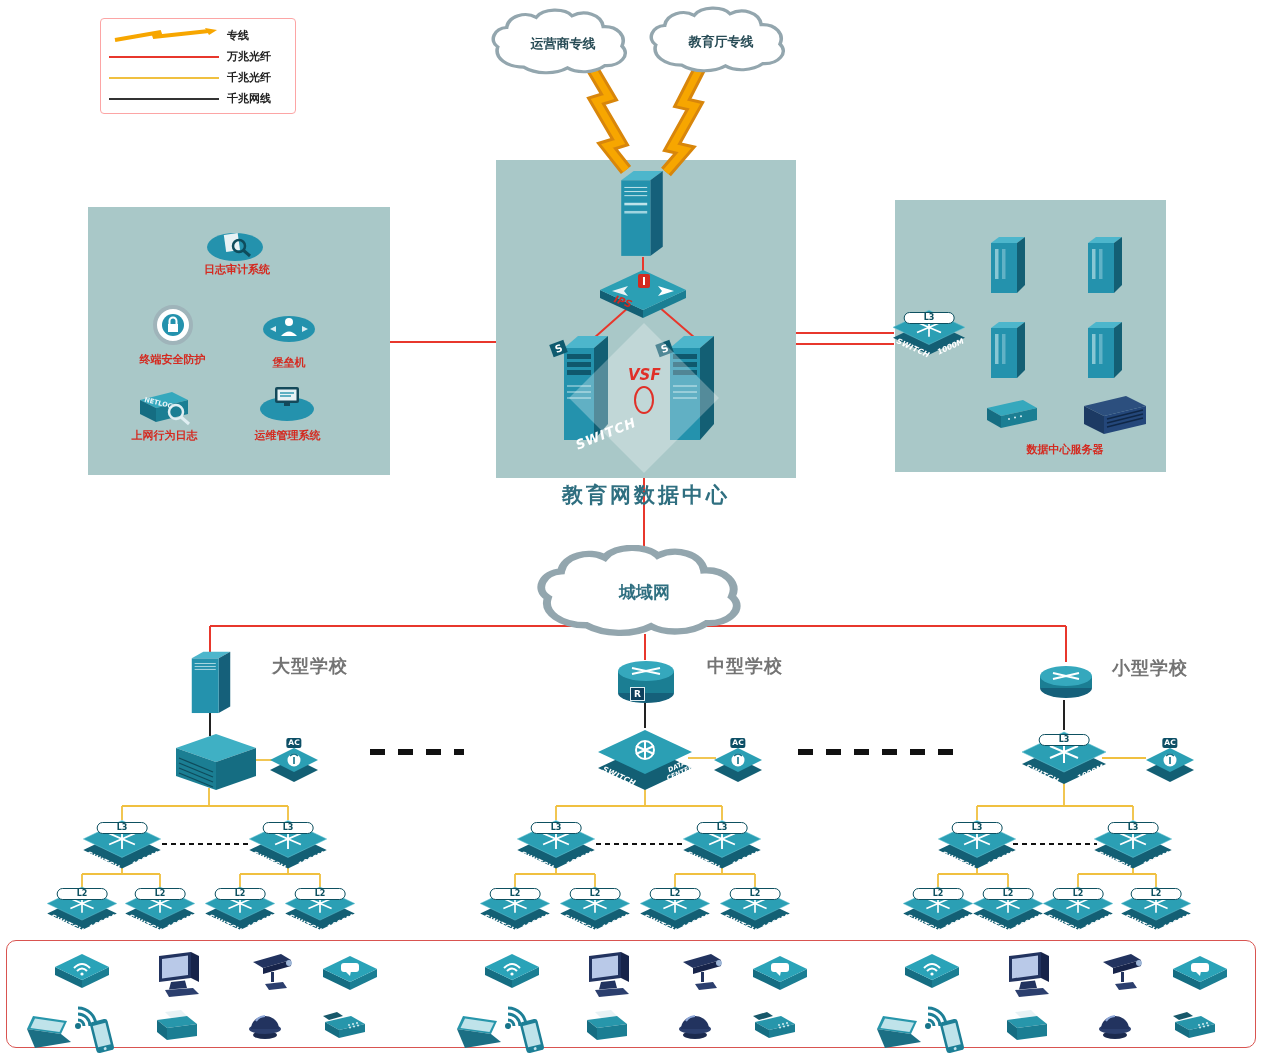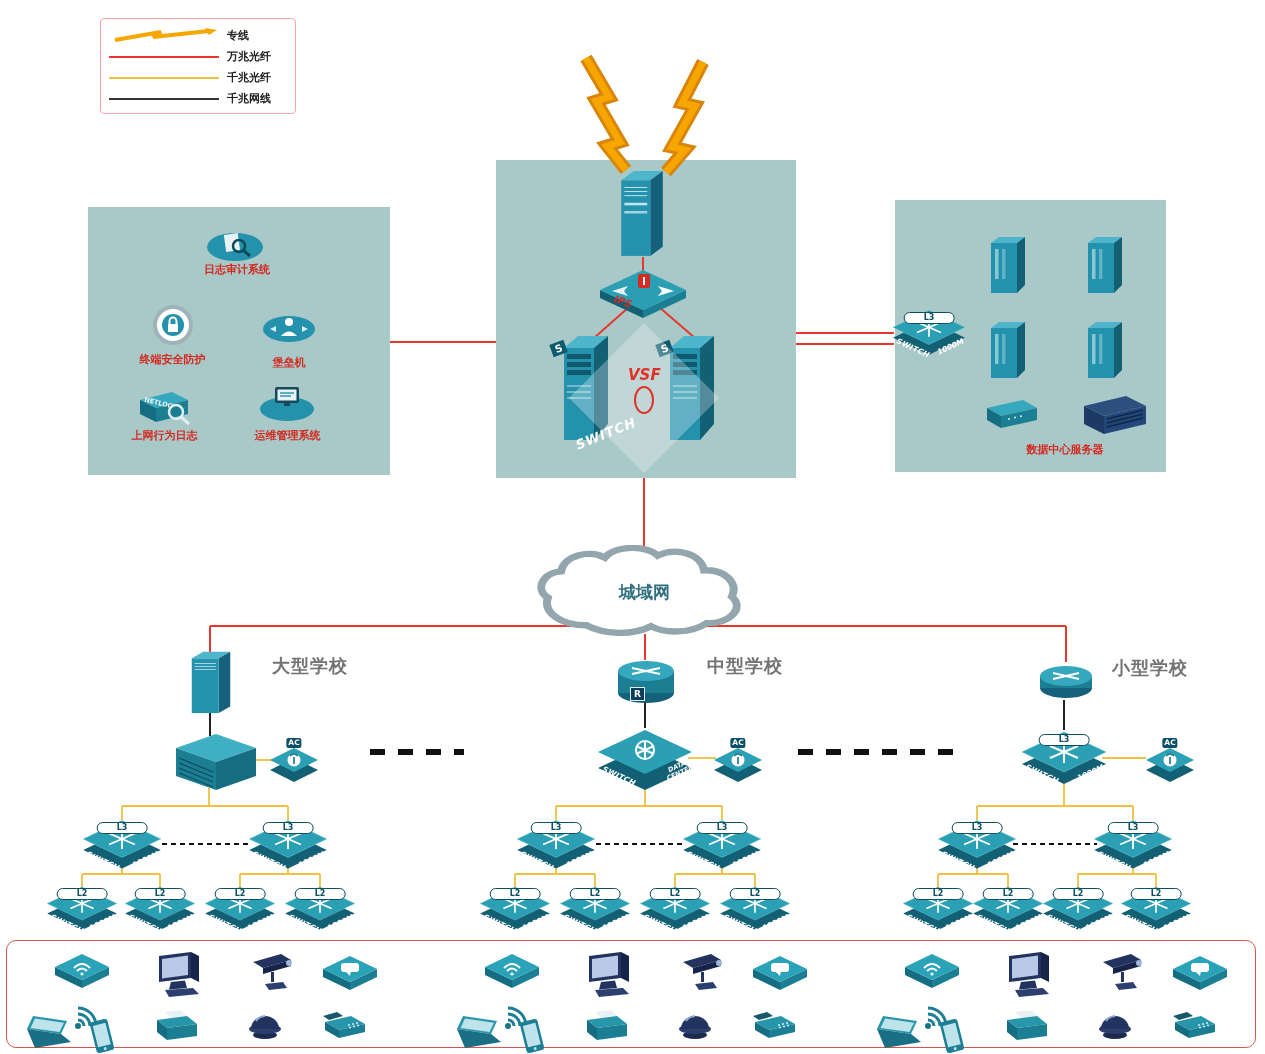--- a/index.html
+++ b/index.html
@@ -143,20 +143,32 @@
       <span>千兆光纤</span>
     </div>
     <div class="legend-row">
       <div class="legend-ic">
           <div class="legend-line" style="background:#333;"></div>
         </div>
       <span>千兆网线</span>
     </div>
   </div>
 
+  <div class="cloud cloud-top" style="left:487px;top:8px;width:152px;height:70px;">
+    <svg viewBox="0 0 170 90" preserveAspectRatio="none">
+      <path d="M41,76 C22,76 8,64 12,50 C2,42 8,26 22,25 C24,10 43,4 55,12 C63,0 87,0 95,10 C109,2 128,8 130,24 C146,23 156,36 151,49 C161,60 149,75 132,74 C120,84 100,84 90,77 C76,86 54,85 41,76 Z" fill="#fff" stroke="#93a6ae" stroke-width="4"></path>
+      </svg>
+    <span>运营商专线</span>
+  </div>
+  <div class="cloud cloud-top" style="left:645px;top:6px;width:152px;height:70px;">
+    <svg viewBox="0 0 170 90" preserveAspectRatio="none">
+      <path d="M41,76 C22,76 8,64 12,50 C2,42 8,26 22,25 C24,10 43,4 55,12 C63,0 87,0 95,10 C109,2 128,8 130,24 C146,23 156,36 151,49 C161,60 149,75 132,74 C120,84 100,84 90,77 C76,86 54,85 41,76 Z" fill="#fff" stroke="#93a6ae" stroke-width="4"></path>
+      </svg>
+    <span>教育厅专线</span>
+  </div>
   <div class="cloud" style="left:532px;top:545px;width:225px;height:95px;">
     <svg viewBox="0 0 170 90" preserveAspectRatio="none">
       <path d="M41,76 C22,76 8,64 12,50 C2,42 8,26 22,25 C24,10 43,4 55,12 C63,0 87,0 95,10 C109,2 128,8 130,24 C146,23 156,36 151,49 C161,60 149,75 132,74 C120,84 100,84 90,77 C76,86 54,85 41,76 Z" fill="#fff" stroke="#93a6ae" stroke-width="6"></path>
       </svg>
     <span class="title-teal" style="font-size:17px;">城域网</span>
   </div>
 
   <div class="dev" style="left:615px;top:166px;width:54px;height:94px;">
     <svg viewBox="0 0 52 92" preserveAspectRatio="none">
       <polygon points="6,14 18,5 46,5 34,14" fill="#4db6cc"></polygon>
@@ -222,20 +234,21 @@
     </svg>
   </div>
 
   <div class="vsf-wrap">
     <div class="vsf-diamond"></div>
     <span class="vsf-text">VSF</span>
     <div class="vsf-oval"></div>
     <span class="vsf-switch">SWITCH</span>
   </div>
 
+  <div class="lbl title-teal" style="left:496px;top:481px;width:300px;font-size:21px;letter-spacing:3px;">教育网数据中心</div>
 
   <div class="dev" style="left:205px;top:225px;width:60px;height:40px;">
     <svg viewBox="0 0 60 40">
       <ellipse cx="30" cy="22" rx="28" ry="14" fill="#2492ad"></ellipse>
       <rect x="20" y="9" width="14" height="17" fill="#e8f2f5" transform="rotate(-8 27 18)"></rect>
       <circle cx="34" cy="21" r="6" fill="none" stroke="#0e4c5c" stroke-width="2.5"></circle>
       <line x1="38" y1="25" x2="45" y2="31" stroke="#0e4c5c" stroke-width="3"></line>
     </svg>
   </div>
   <div class="lbl red-label" style="left:182px;top:262px;width:110px;">日志审计系统</div>

